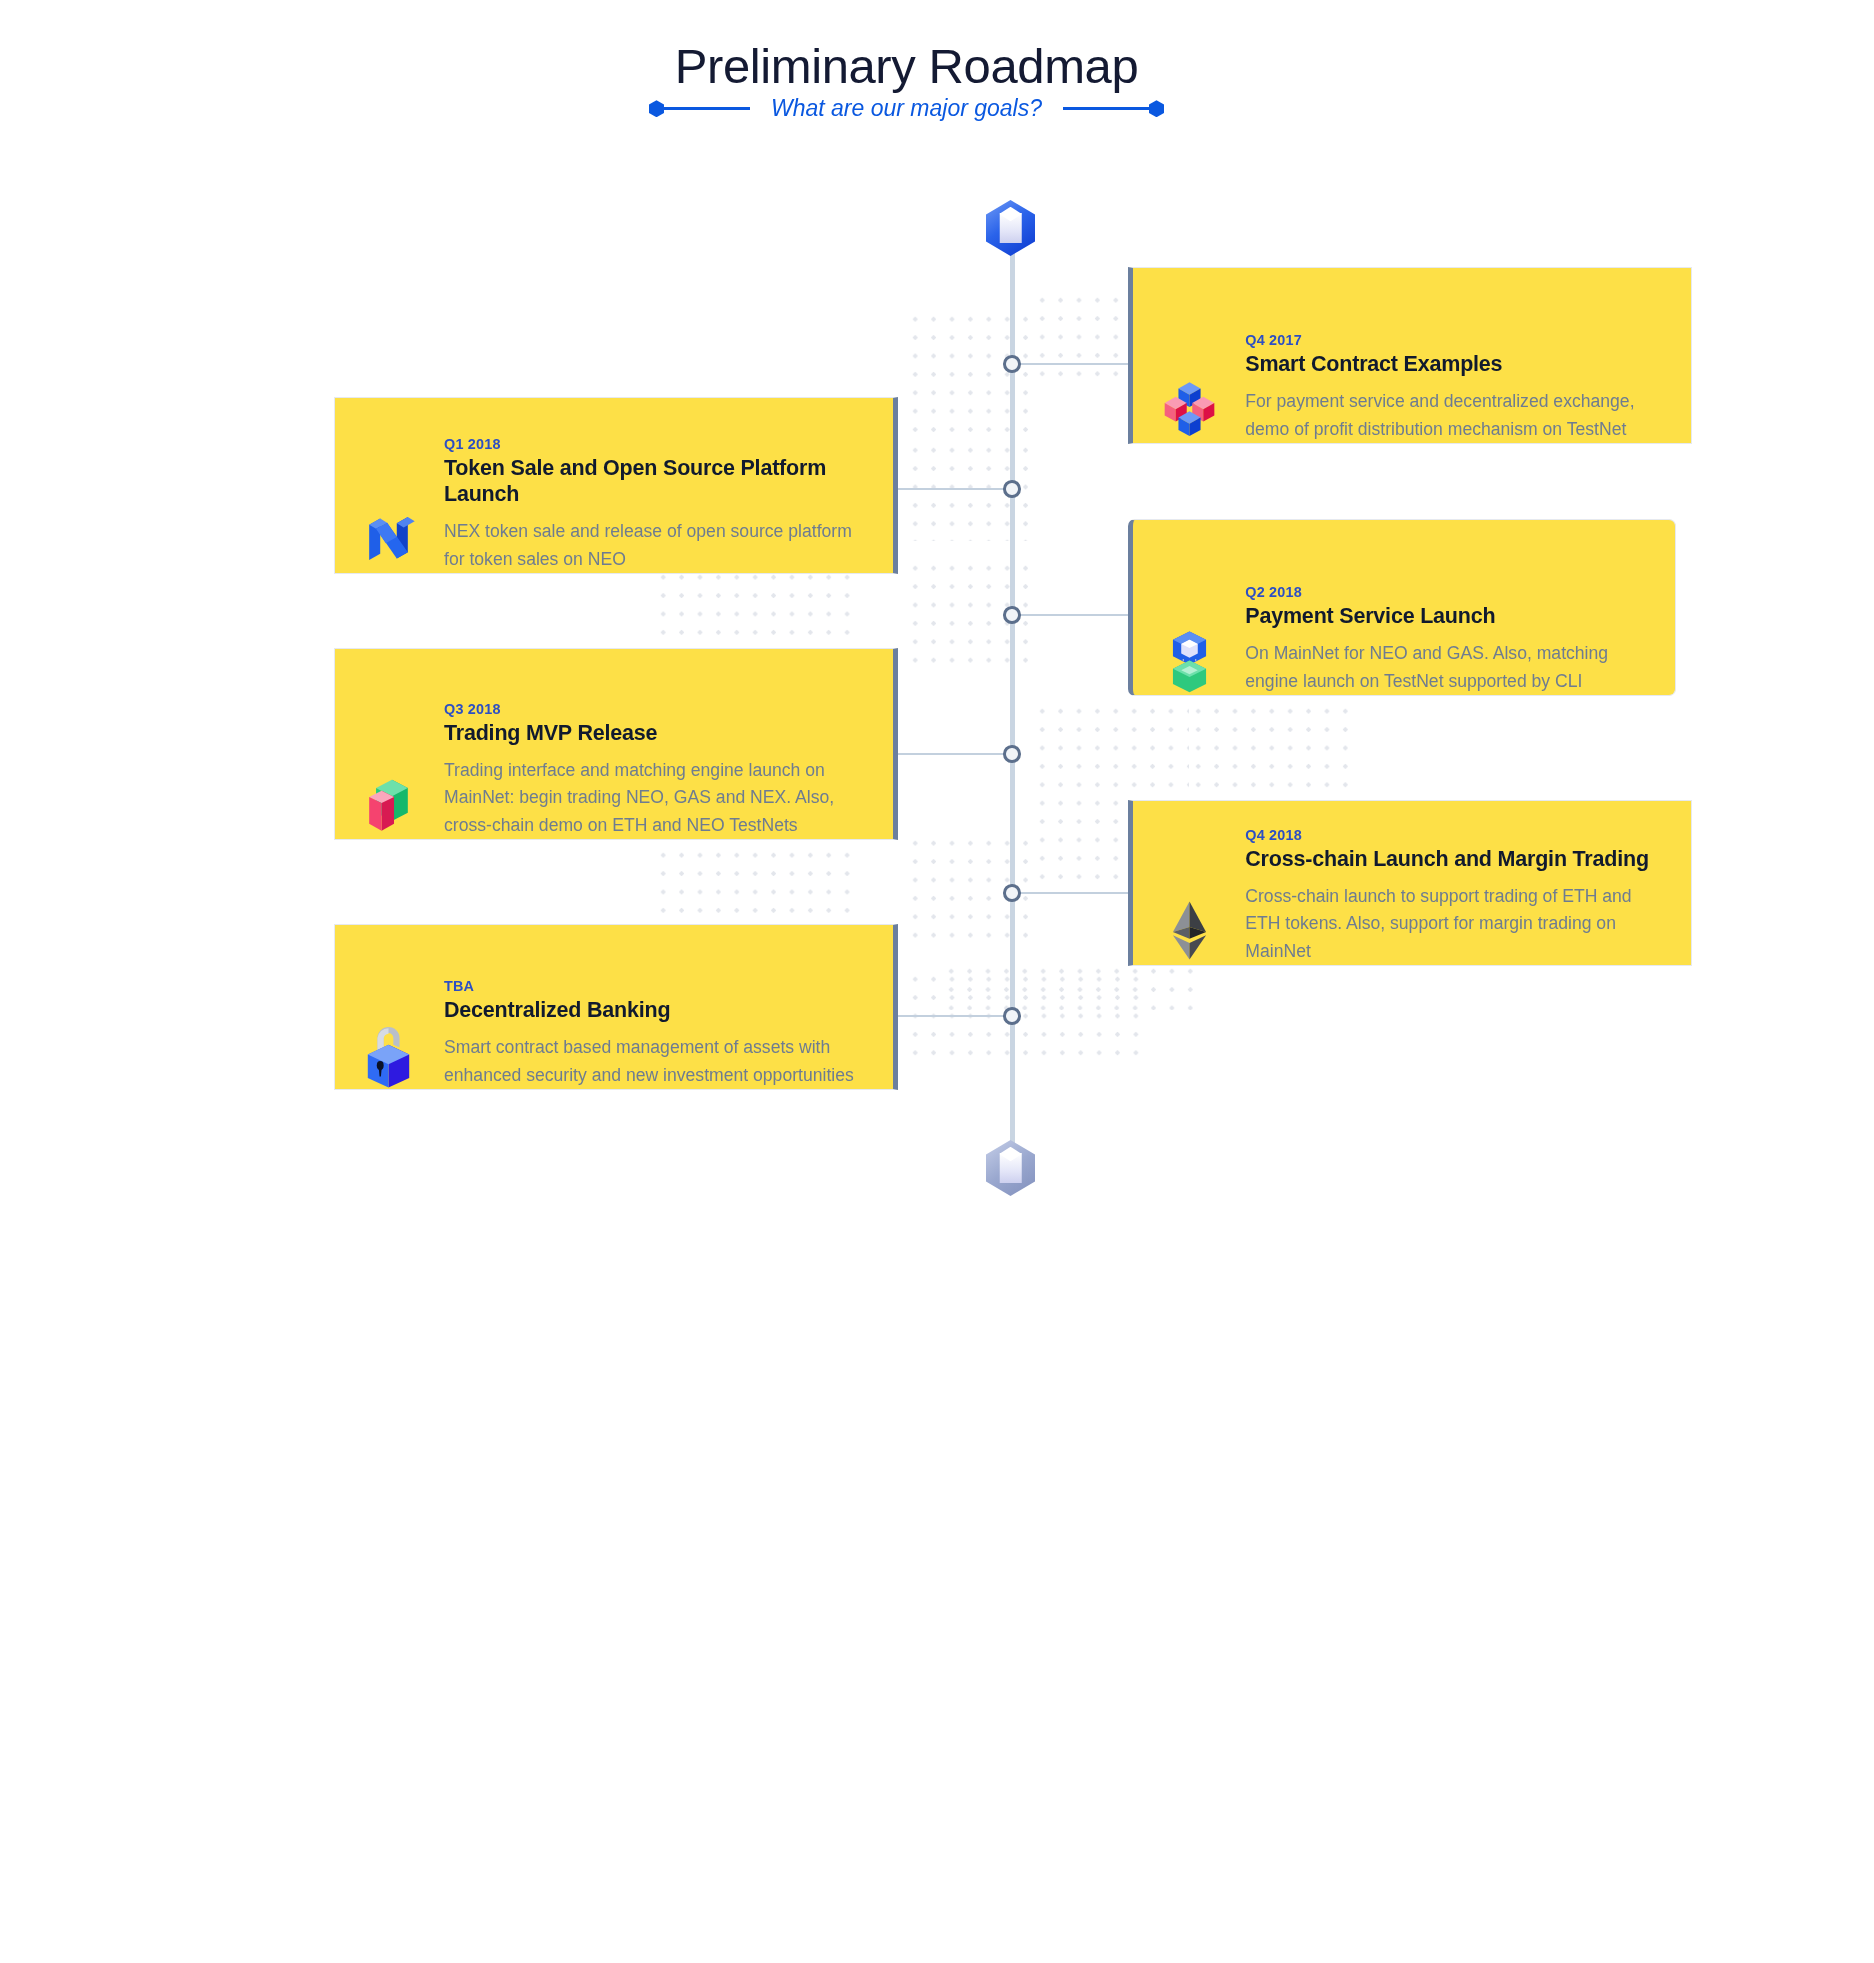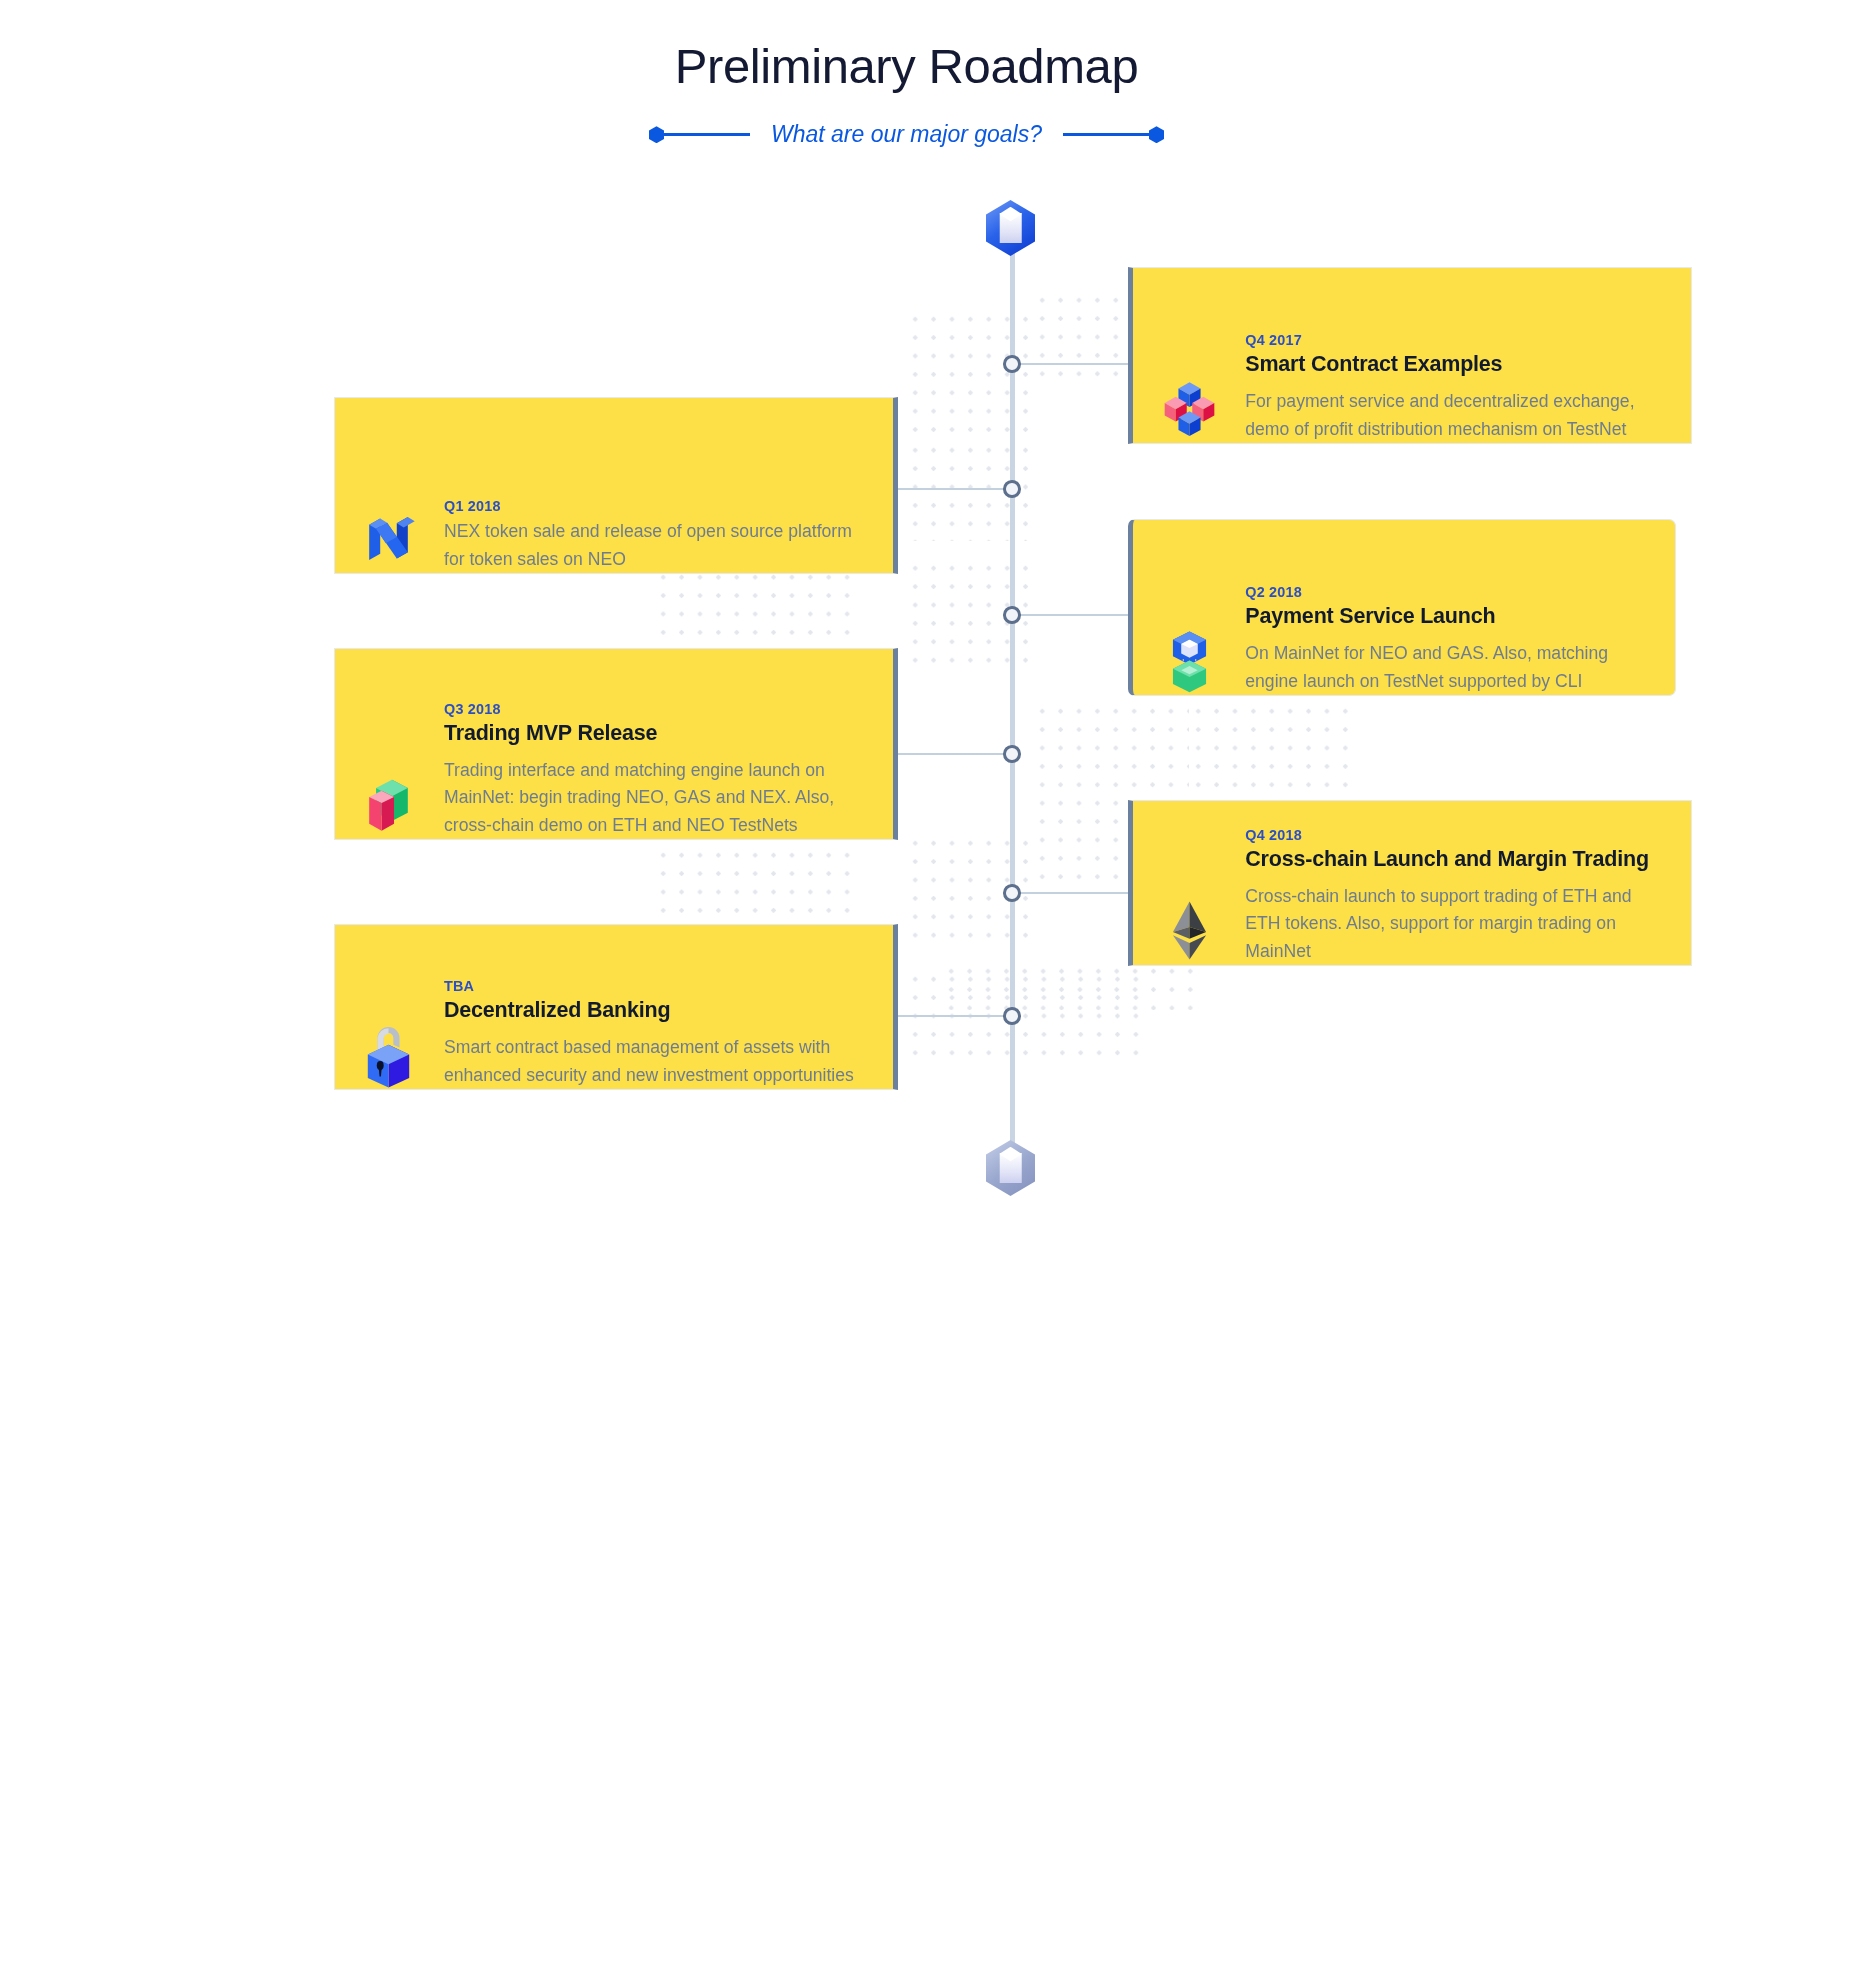--- a/index.html
+++ b/index.html
@@ -29,21 +29,21 @@
   }
   .page-title {
     font-size: 49px;
     font-weight: 400;
     color: #141a33;
     letter-spacing: -0.4px;
     line-height: 1.15;
     font-family: "Liberation Sans", "DejaVu Sans", sans-serif;
   }
   .subtitle-row {
-    margin-top: 27px;
+    margin-top: 1px;
     display: flex;
     align-items: center;
     justify-content: center;
     gap: 0px;
   }
   .sub-hex {
     width: 15px; height: 17px;
     background: #0a58e0;
     clip-path: polygon(50% 0%, 100% 25%, 100% 75%, 50% 100%, 0% 75%, 0% 25%);
     flex: 0 0 auto;
@@ -277,20 +277,21 @@
         <polygon points="22,30 38,21 38,72 22,81" fill="#1f5fe8"></polygon>
         <polygon points="22,30 38,21 48,27 32,36" fill="#5b8ff2"></polygon>
         <polygon points="62,28 78,19 78,70 62,79" fill="#1142c8"></polygon>
         <polygon points="62,28 78,19 88,25 72,34" fill="#4f83f0"></polygon>
         <polygon points="32,36 48,27 78,70 62,79" fill="#2466ef"></polygon>
         <polygon points="32,36 48,27 62,48 46,57" fill="#3e79f3"></polygon>
       </svg>
     </div>
     <div class="card-body">
       <div class="card-period">Q1 2018</div>
+      <div class="card-title">Token Sale and Open Source Platform Launch</div>
       <div class="card-desc">NEX token sale and release of open source platform for token sales on NEO</div>
     </div>
   </div>
 
   <div class="card right" style="left:1128px; top:519px; width:548px; height:177px; padding-top:18px;border-radius:7px;">
     <div class="card-icon">
       <svg class="icon-svg" viewBox="0 0 100 100">
 
         <polygon points="50,8 74,20 74,44 50,56 26,44 26,20" fill="#1f5fe8"></polygon>
         <polygon points="50,8 74,20 50,32 26,20" fill="#5b8ff2"></polygon>

